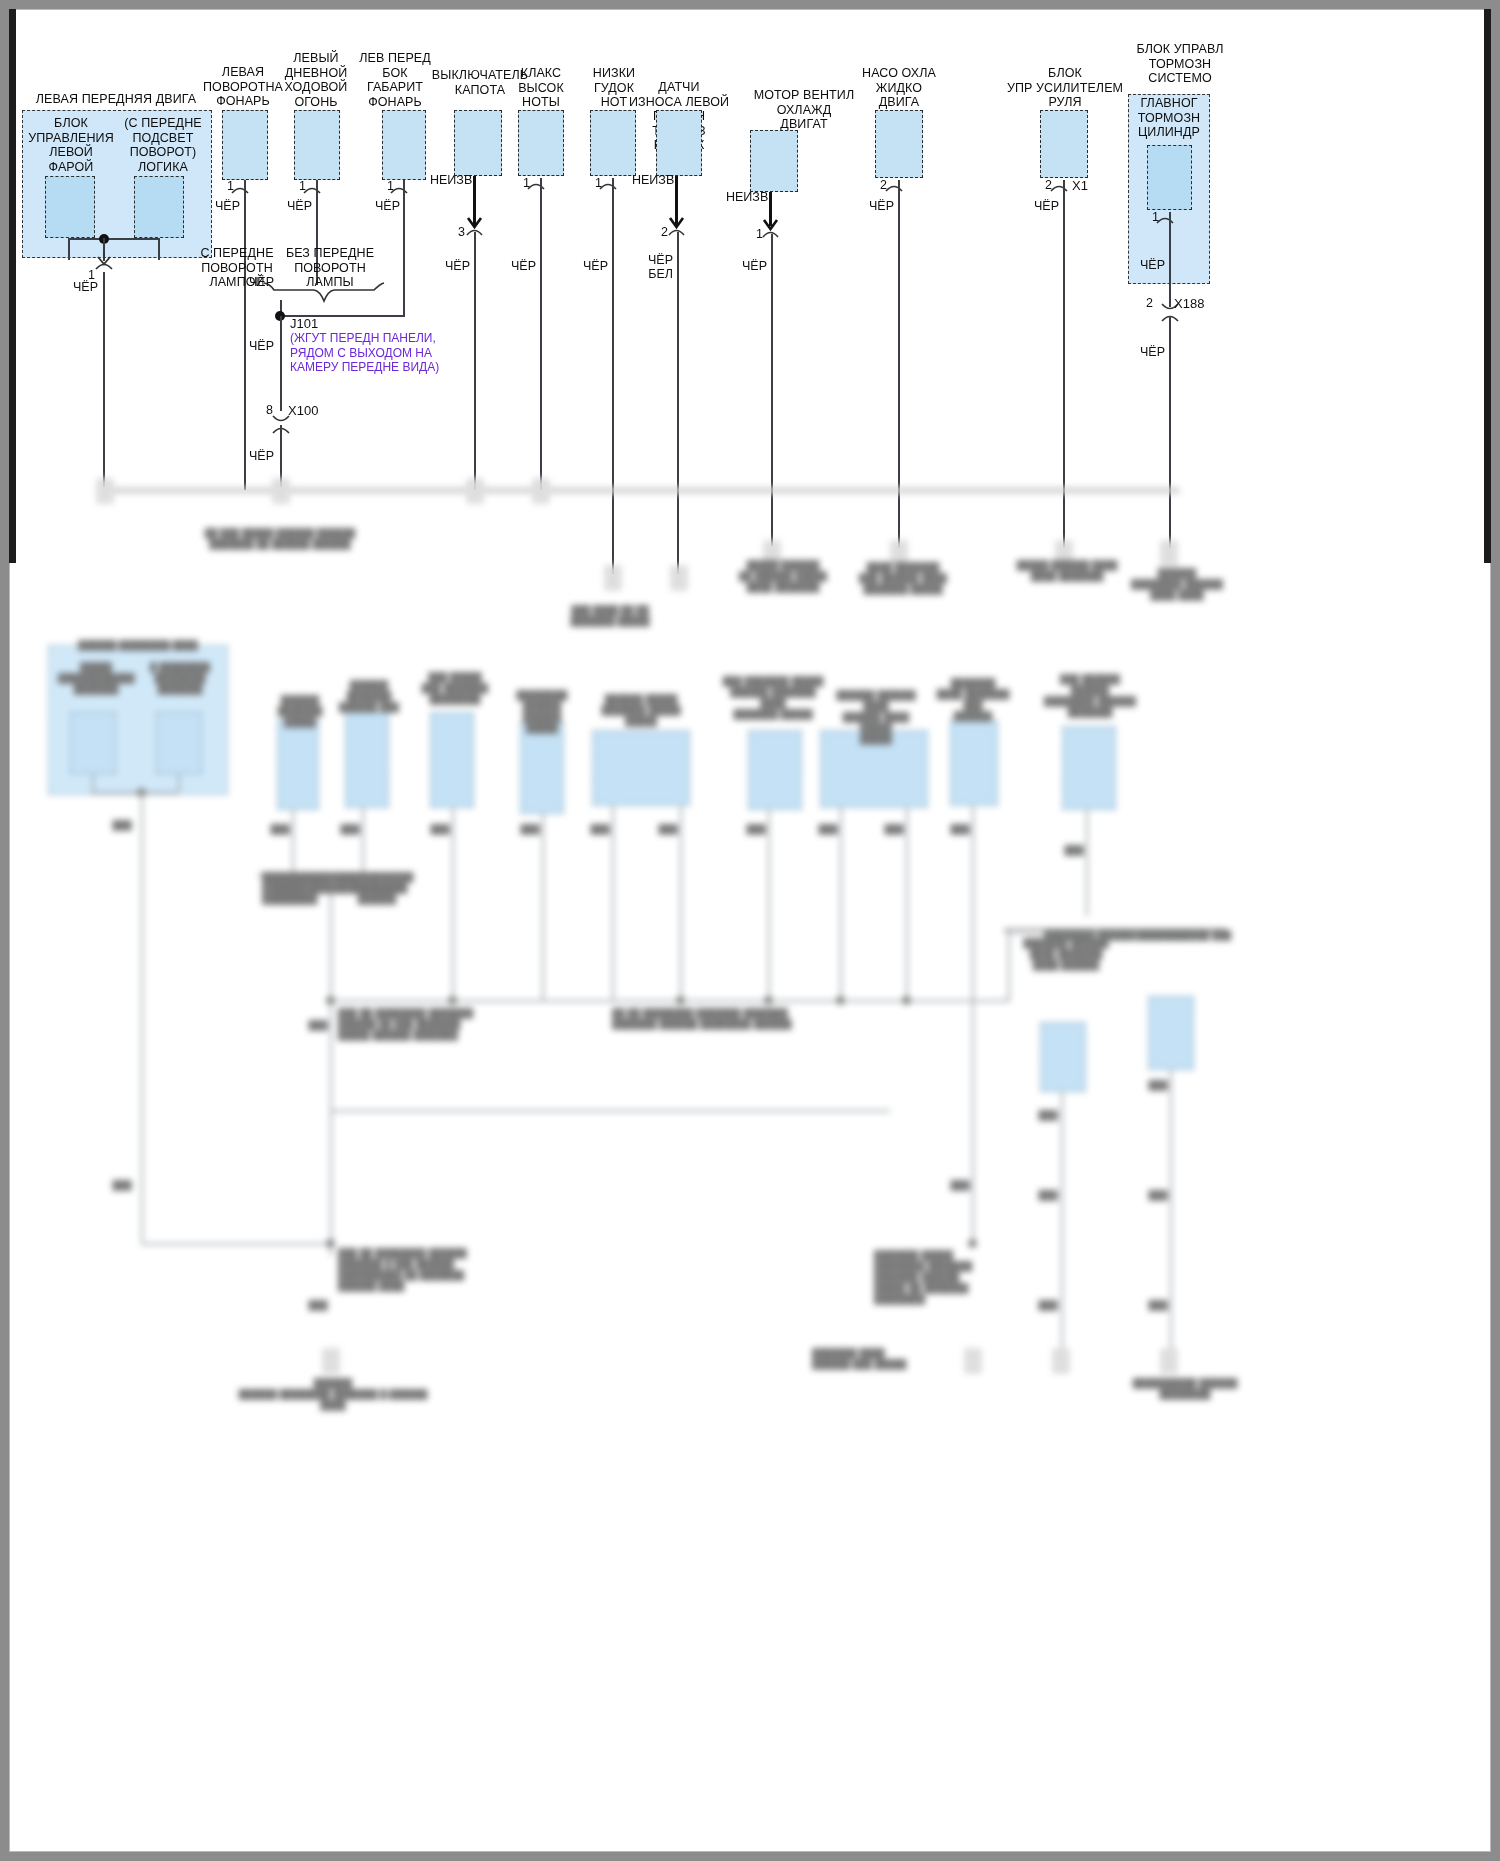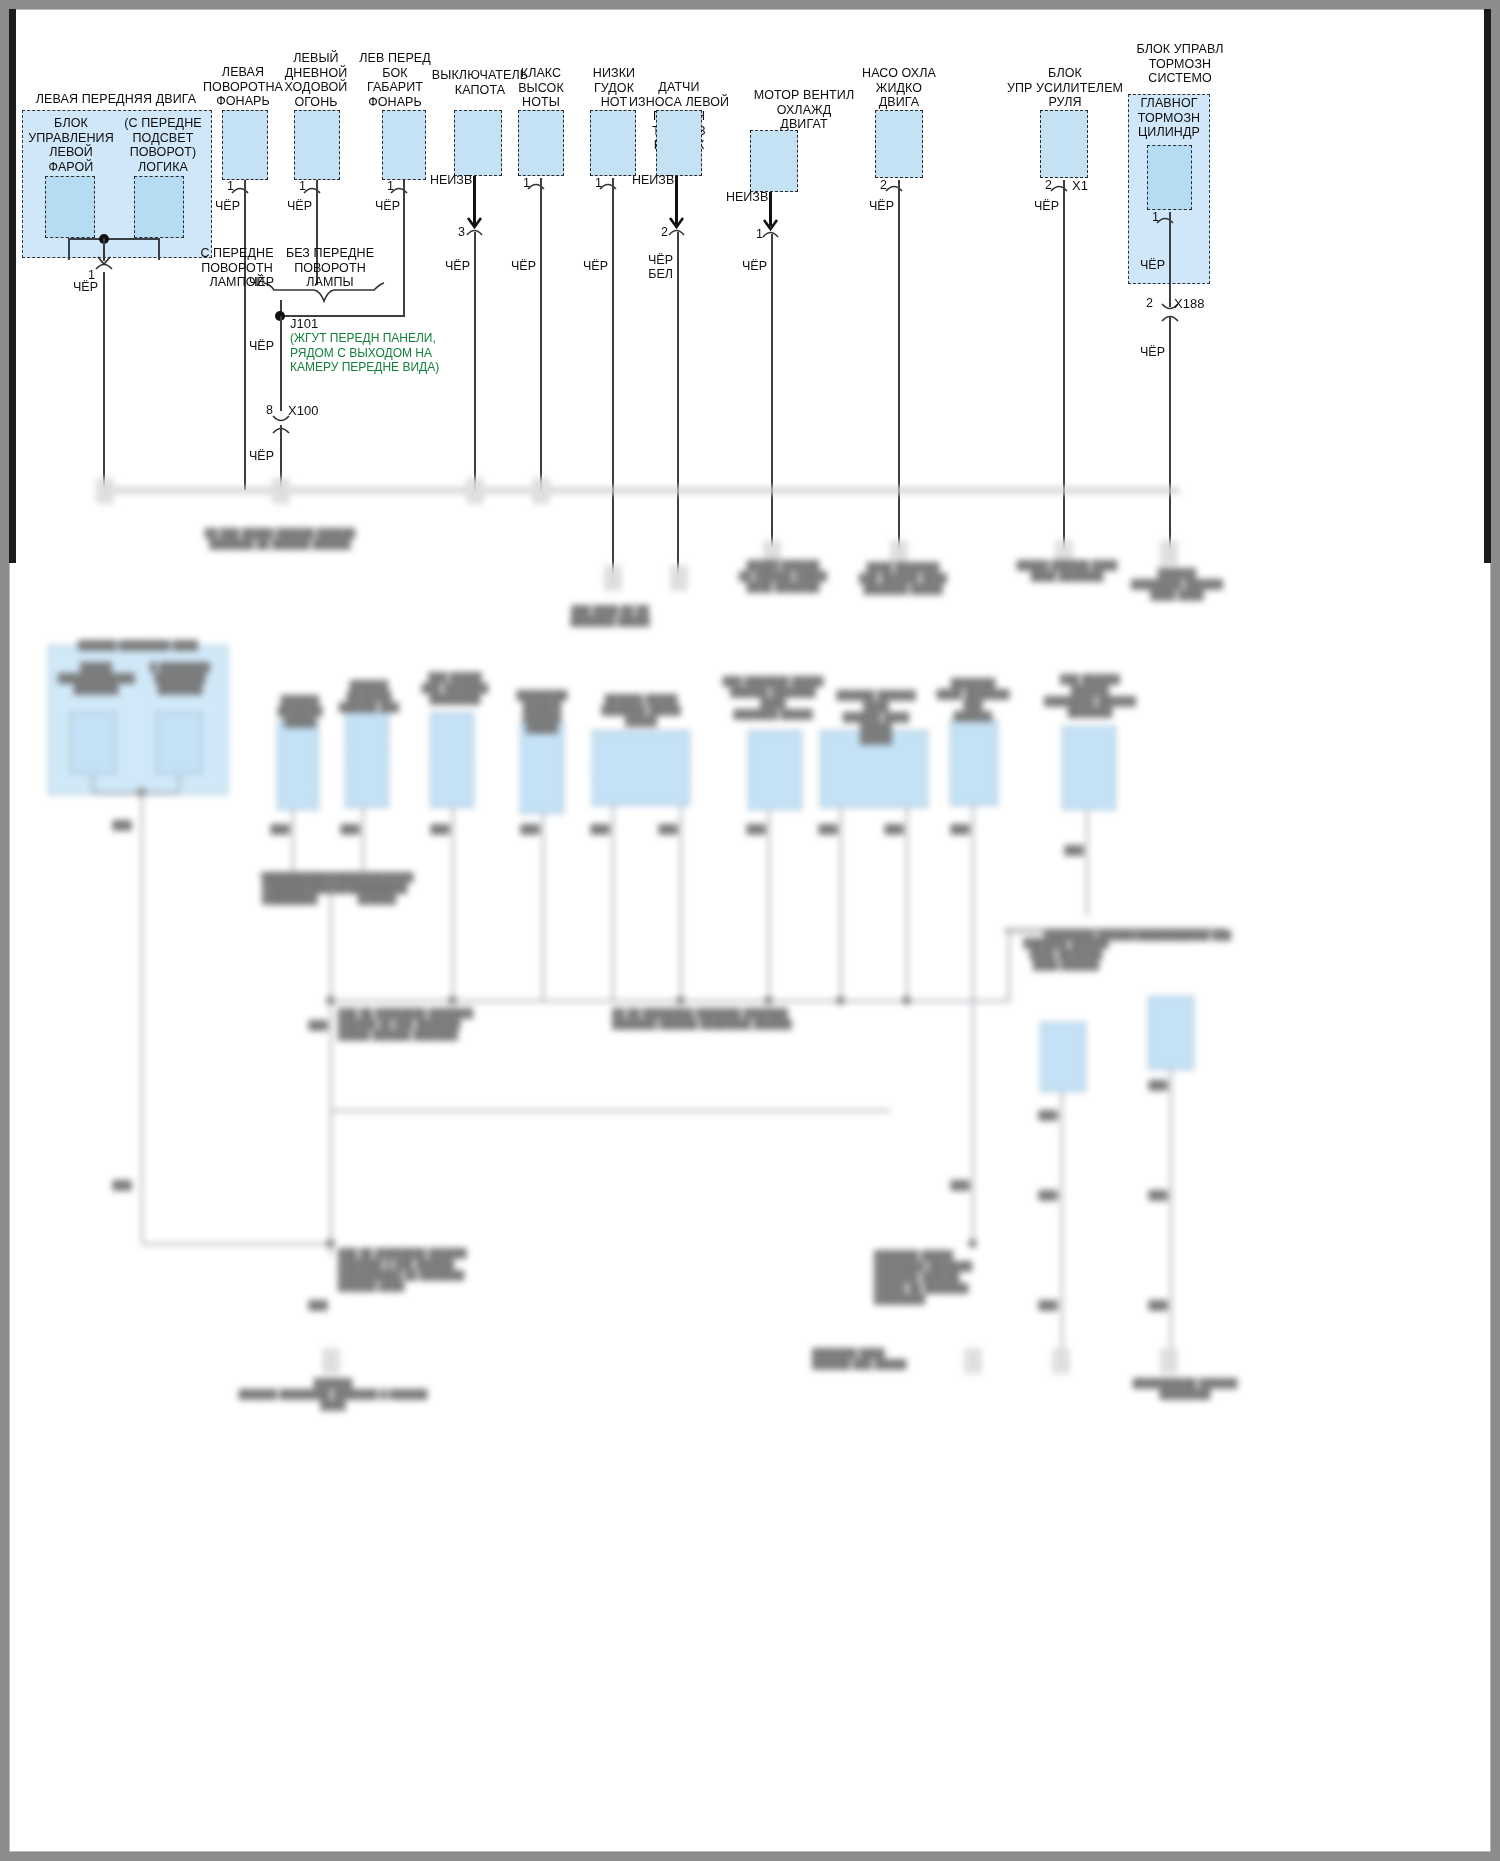--- a/index.html
+++ b/index.html
@@ -58,21 +58,21 @@
   }
   .pin {
     position:absolute; font-size:12.5px; color:#111;
     font-family:"Liberation Sans", sans-serif;
   }
   .conn-name {
     position:absolute; font-size:13px; color:#111;
     font-family:"Liberation Sans", sans-serif;
   }
   .note {
-    position:absolute; font-size:12px; line-height:14.5px; color:#15803d;
+    position:absolute; font-size:12px; line-height:14.5px; color:#6d28d9;
     white-space:pre-line; font-family:"Liberation Sans", sans-serif;
   }
   .splice-dot {
     position:absolute; width:10px; height:10px; border-radius:50%;
     background:#111;
   }
   
   .conn-glyph { position:absolute; }
   .brace { position:absolute; }
 

